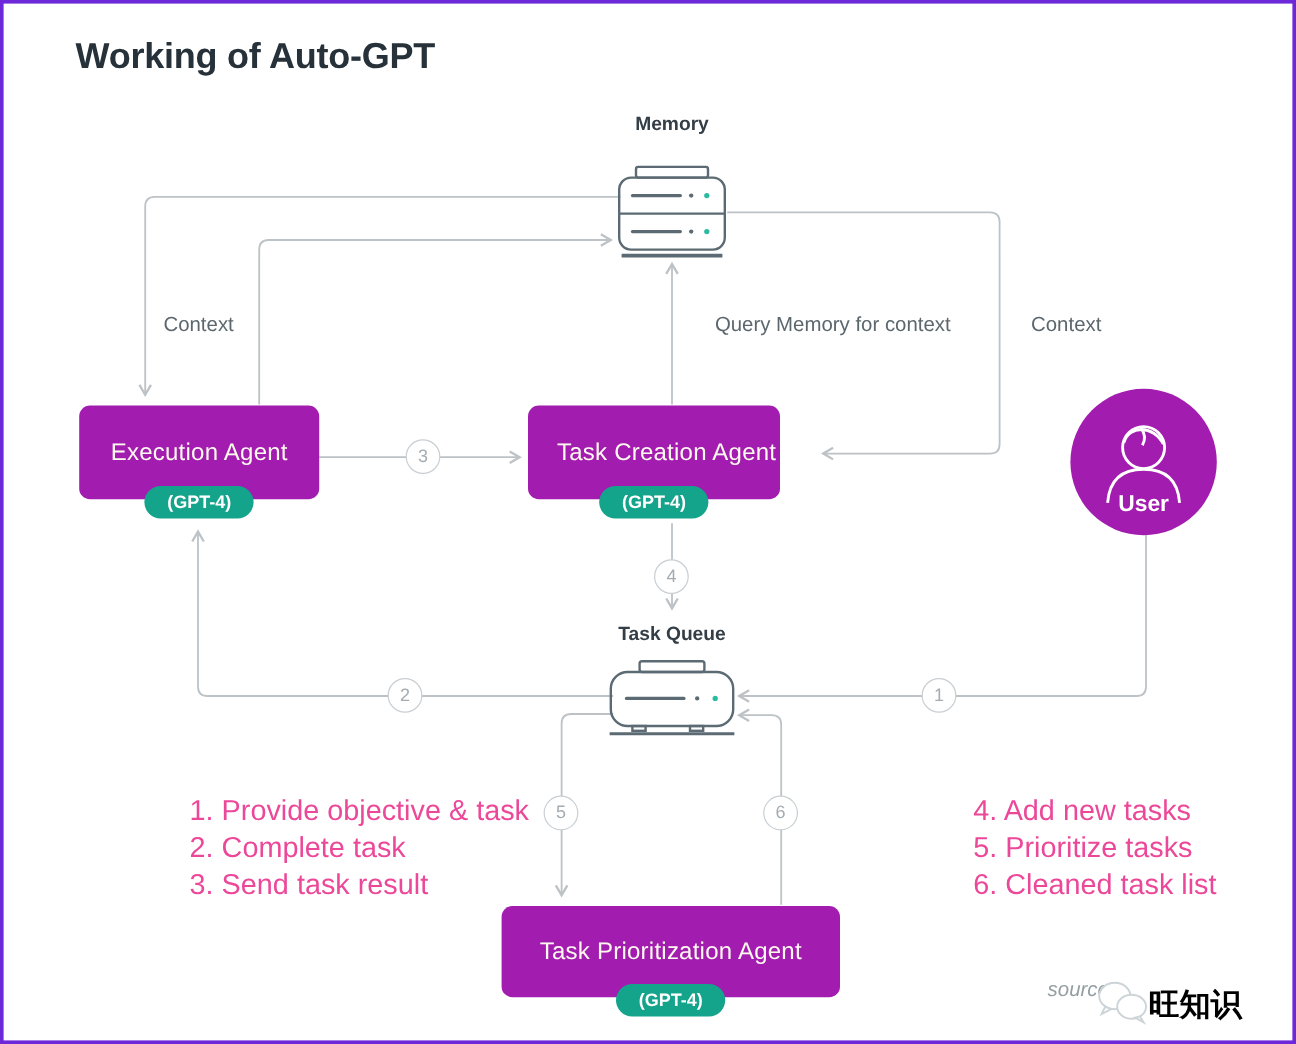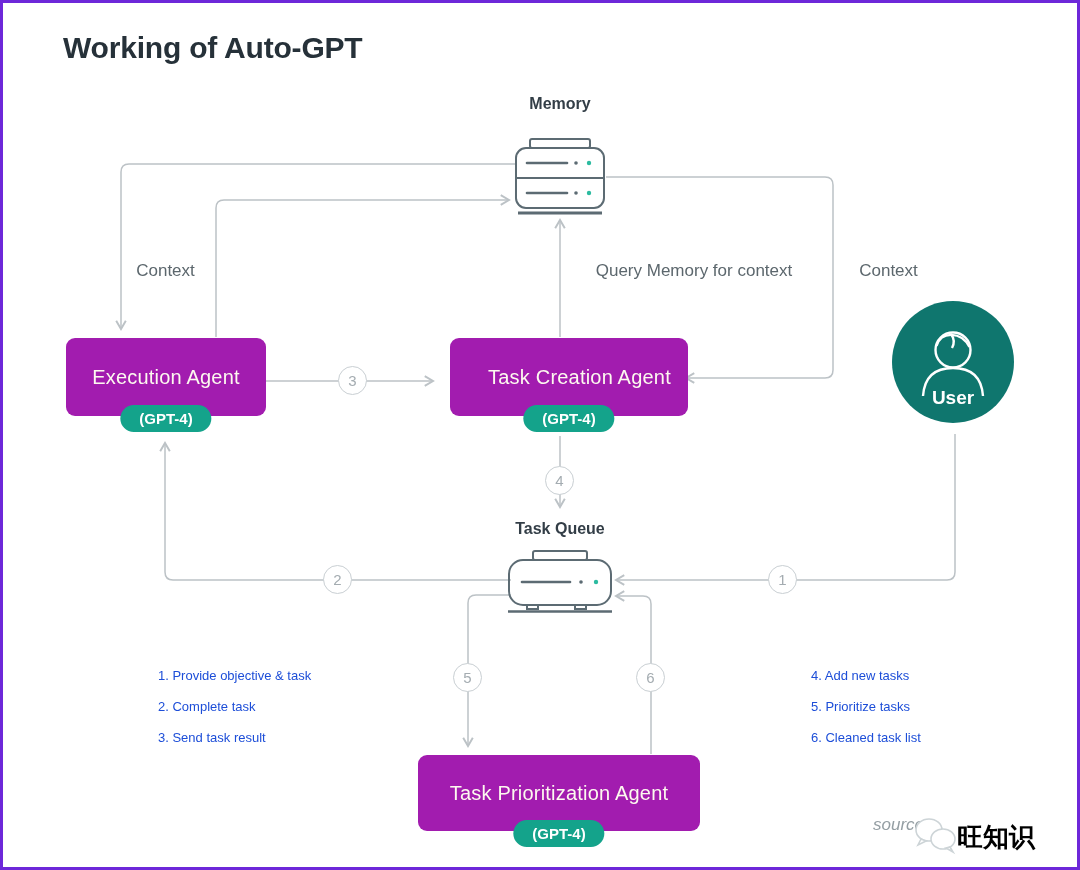--- a/index.html
+++ b/index.html
@@ -21,38 +21,38 @@
     position:absolute; background:#a21caf; border-radius:9px;
     display:flex; align-items:center; justify-content:center;
   }
   .agent-label { color:#FDF9EF; font-size:20px; font-weight:400; letter-spacing:0.2px; }
   .gpt-badge {
     position:absolute; left:50%; bottom:-16px; transform:translateX(-50%);
     background:#14A38B; color:#ffffff; font-weight:700; font-size:15px;
     padding:5px 19px; border-radius:17px; white-space:nowrap;
   }
   .user-circle {
-    position:absolute; left:889px; top:298px; width:122px; height:122px;
-    background:#0f766e; border-radius:50%;
+    position:absolute; left:889px; top:321px; width:122px; height:122px;
+    background:#a21caf; border-radius:50%;
   }
   .user-label {
     position:absolute; left:0; top:86px; width:100%; text-align:center;
     color:#ffffff; font-weight:700; font-size:19px;
   }
   .step-circle {
     position:absolute; width:29px; height:29px; border-radius:50%;
     background:#ffffff; border:1.5px solid #C9CFD3;
     display:flex; align-items:center; justify-content:center;
     font-size:15px; color:#A4ACB1;
   }
   .edge-label {
     position:absolute; color:#5C676D; font-size:17px; text-align:center;
   }
   .legend {
-    position:absolute; color:#1d4ed8; font-size:13px; line-height:31px;
+    position:absolute; color:#ec4899; font-size:24px; line-height:31px;
   }
   .icon-wrap { position:absolute; }
   .watermark { position:absolute; left:862px; top:800px; width:212px; height:62px; }
   .source-label {
     position:absolute; left:8px; top:12px; font-style:italic;
     color:#949EA3; font-size:17px;
   }
   .wm-logo {
     position:absolute; left:48px; top:0px; display:flex; align-items:flex-end;
     color:#000000; font-weight:700; font-size:26px;
@@ -105,21 +105,21 @@
 
   <div class="edge-label" style="left:110px; top:258px; width:105px;">Context</div>
   <div class="edge-label" style="left:581px; top:258px; width:220px;">Query Memory for context</div>
   <div class="edge-label" style="left:833px; top:258px; width:105px;">Context</div>
 
   <div class="agent-box" style="left:63px; top:335px; width:200px; height:78px;">
     <span class="agent-label">Execution Agent</span>
     <span class="gpt-badge">(GPT-4)</span>
   </div>
 
-  <div class="agent-box" style="left:447px; top:335px; width:238px; height:78px;padding-left:21px;">
+  <div class="agent-box" style="left:437px; top:335px; width:210px; height:78px;padding-left:21px;">
     <span class="agent-label">Task Creation Agent</span>
     <span class="gpt-badge">(GPT-4)</span>
   </div>
 
   <div class="user-circle">
     <svg width="122" height="122" viewBox="0 0 122 122" fill="none" stroke="#ffffff" stroke-width="2.4">
       <circle cx="61" cy="49" r="17.5"></circle>
       <path d="M44.5,45 C49,30 69,30 77.5,46"></path>
       <path d="M59,33 Q64,40 60,47"></path>
       <path d="M31,95 Q33,67 61,67 Q89,67 91,95"></path>

